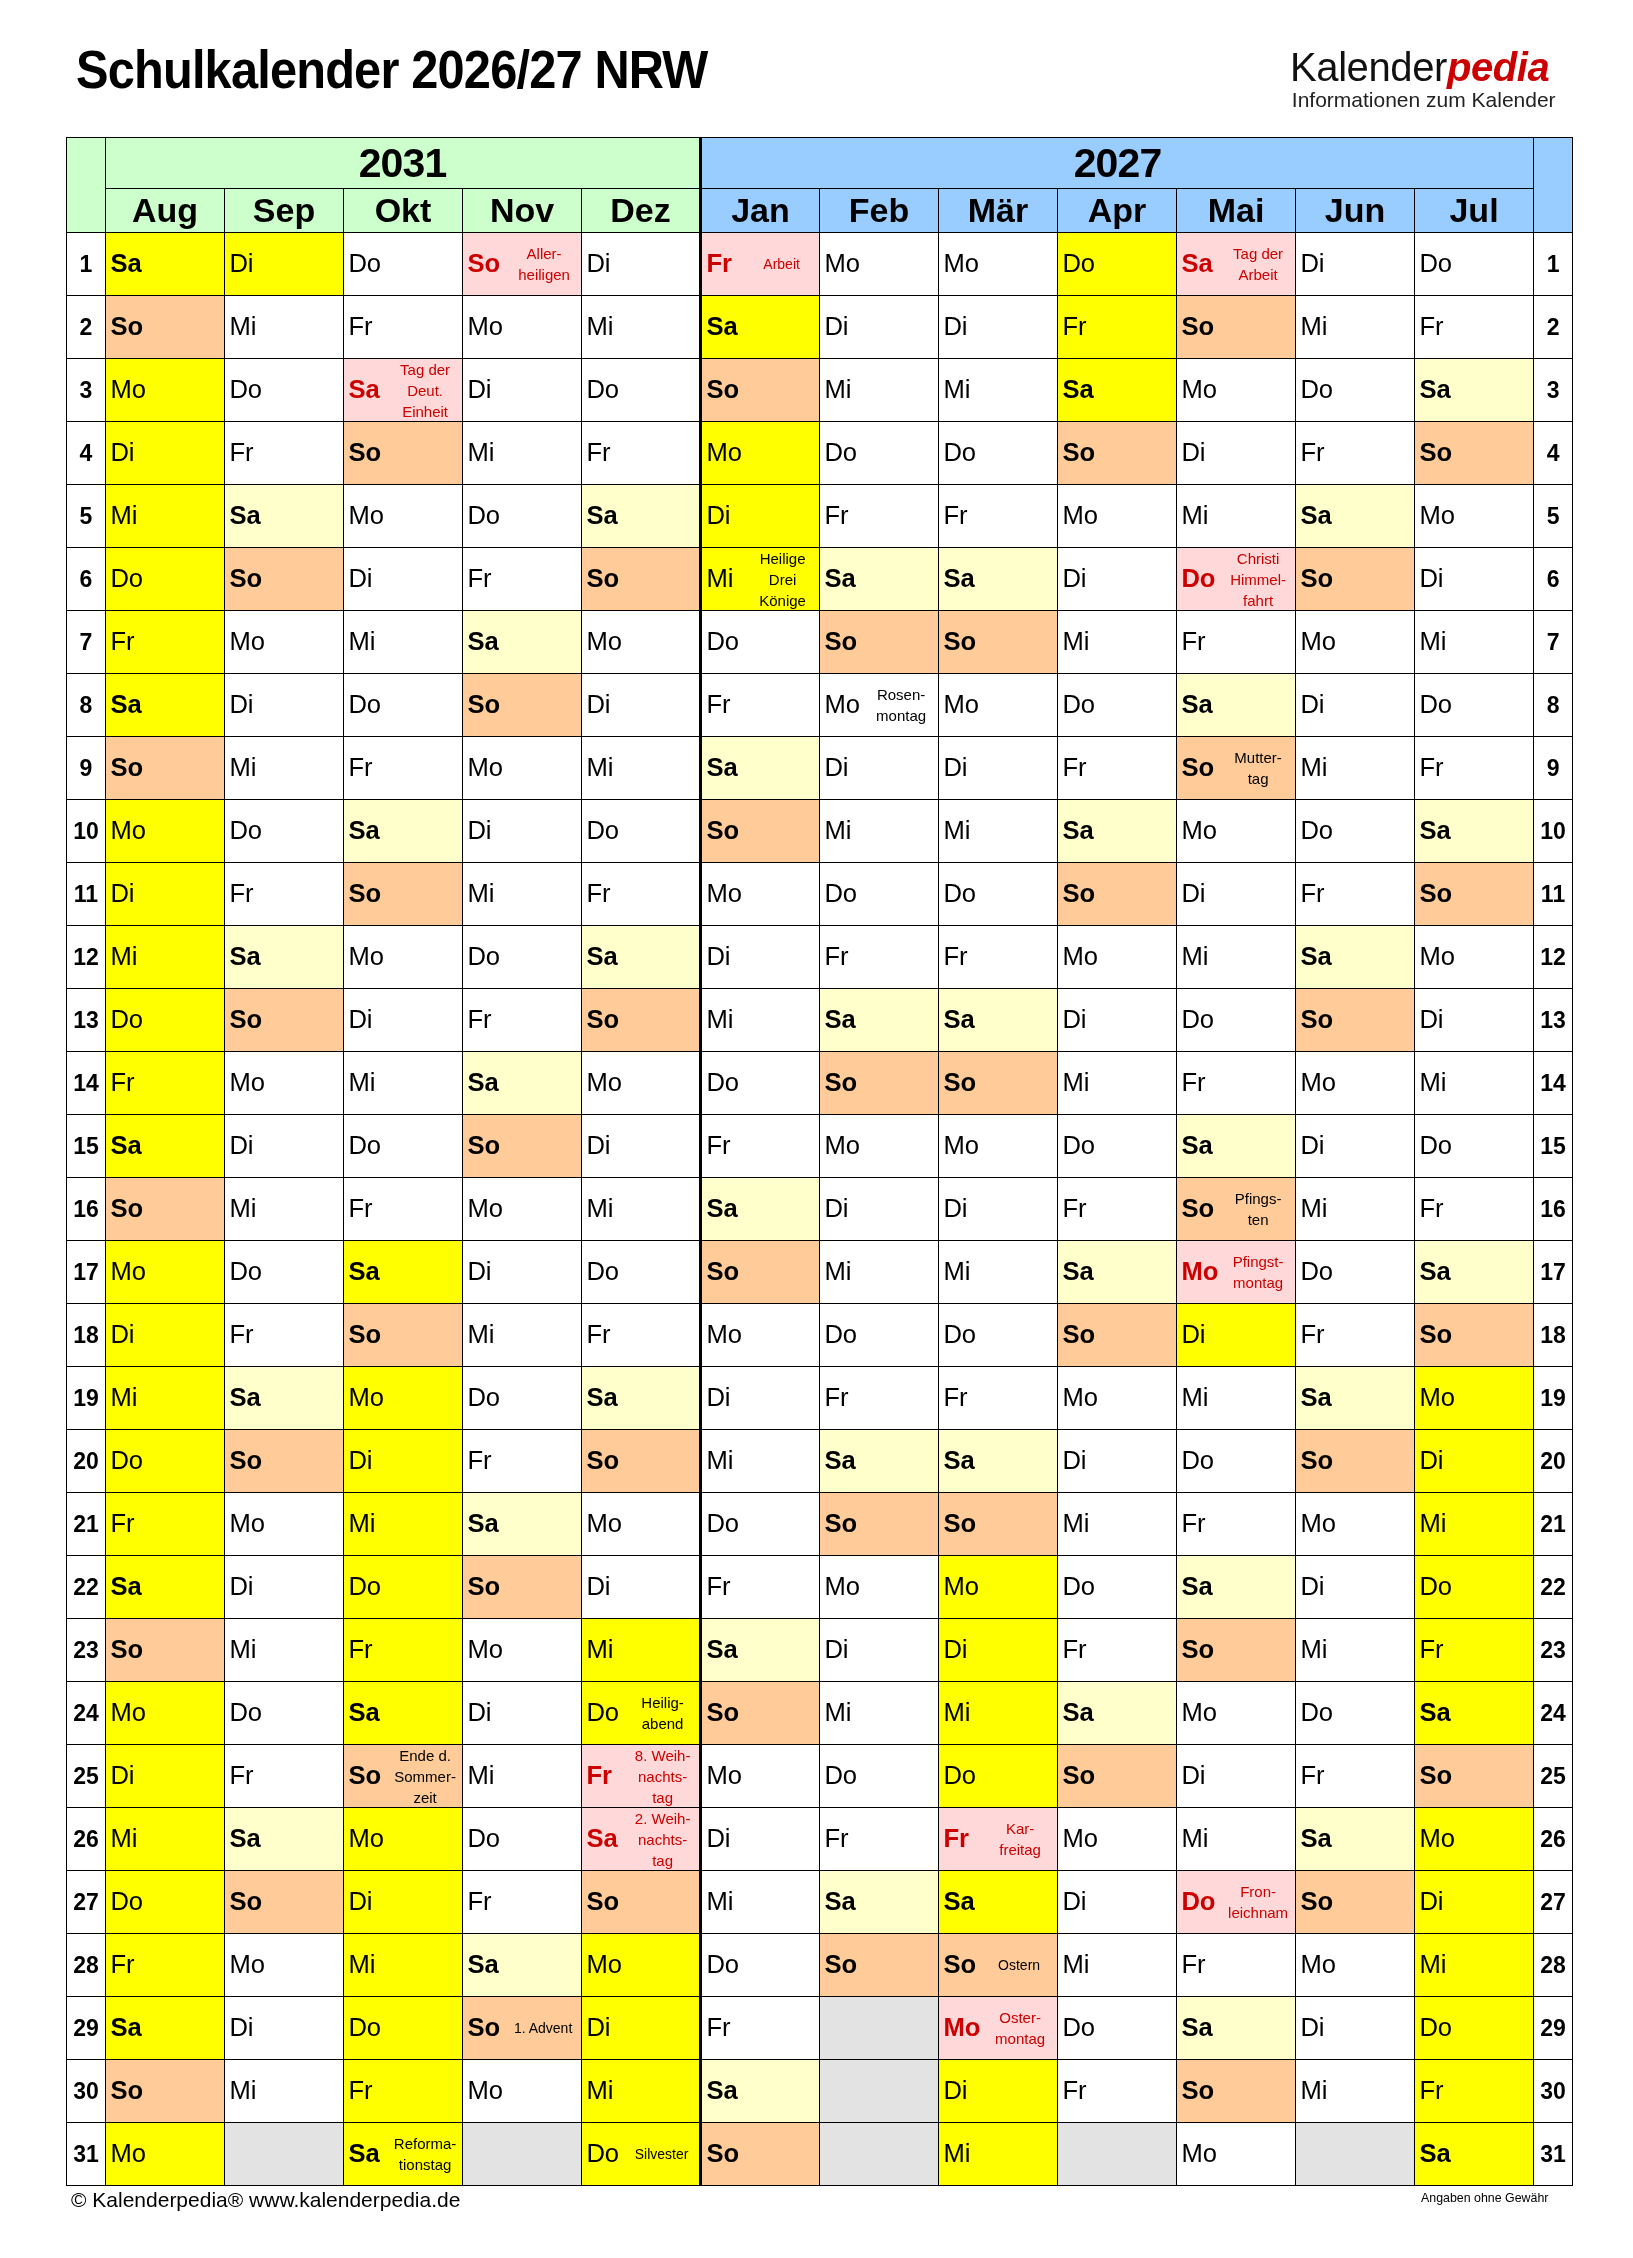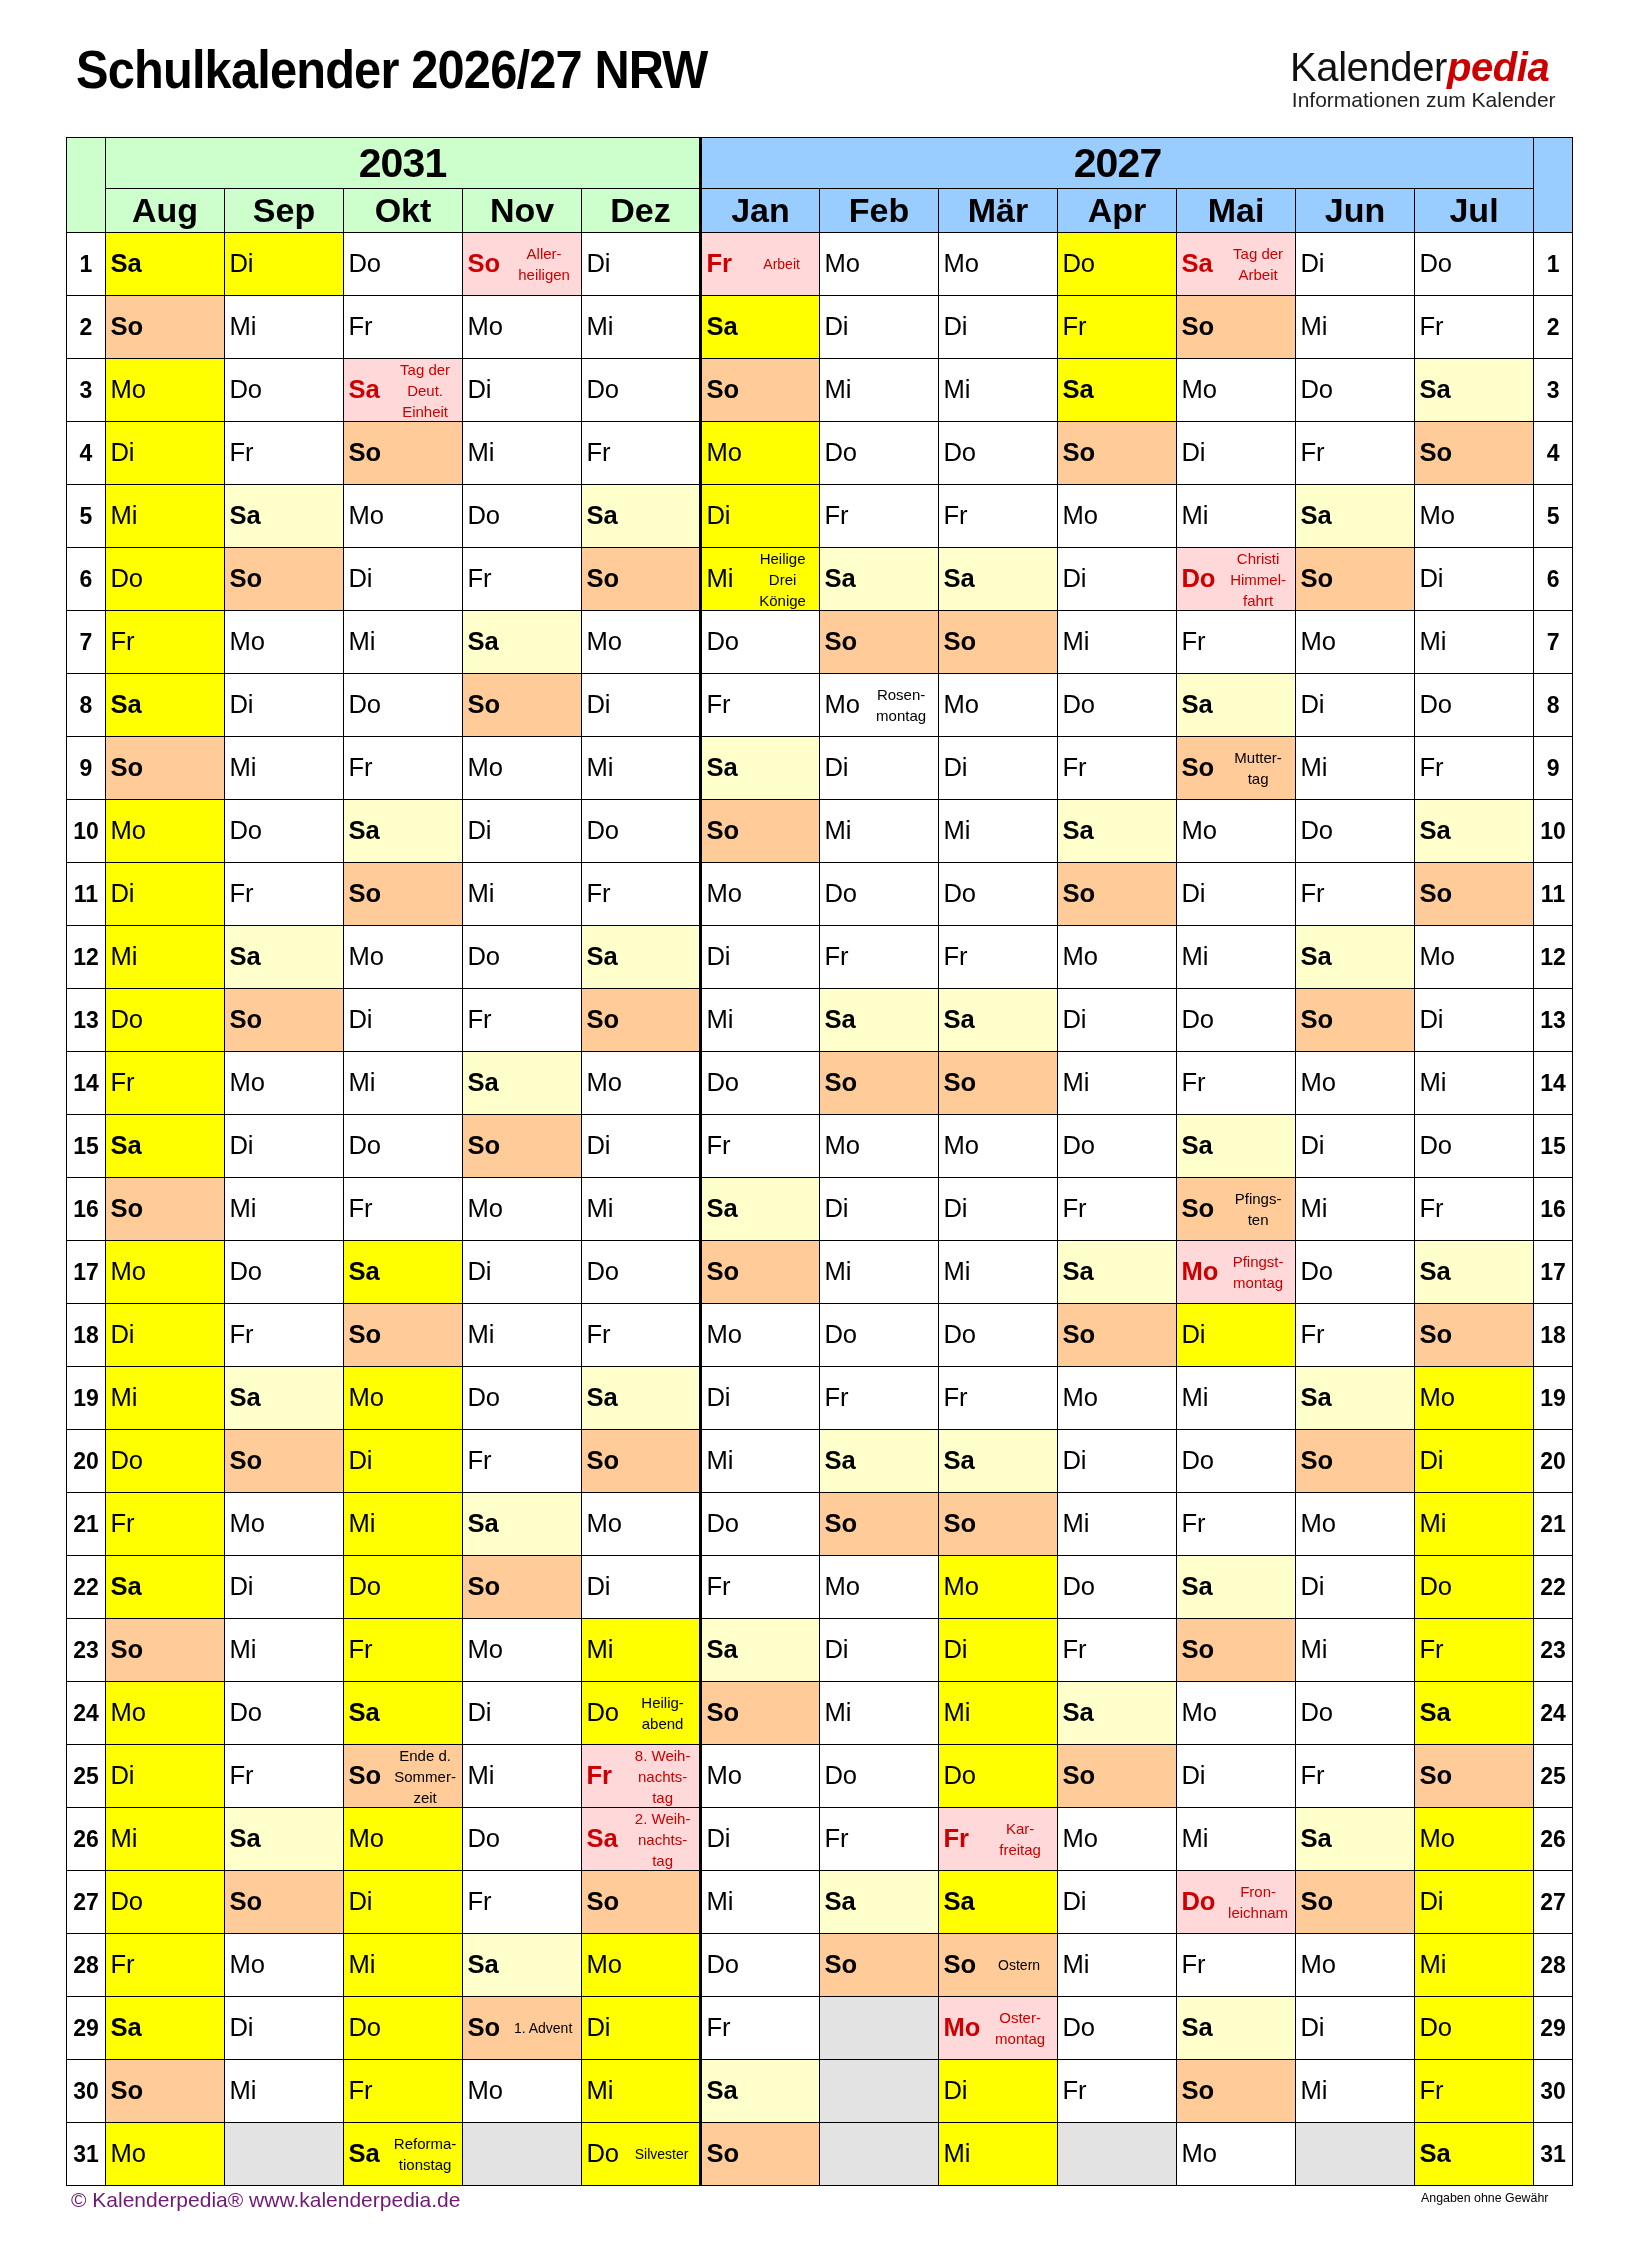--- a/index.html
+++ b/index.html
@@ -40,21 +40,21 @@
     font-size: 15px; line-height: 21px; text-align: center; white-space: pre-line;
   }
   td.vac { background: #FFFF00; }
   td.sat { background: #FFFFCC; }
   td.sun { background: #FFCC99; }
   td.hol { background: #FFD9D9; }
   td.hol .wd { color: #CC0000; font-weight: bold; }
   td.hol .note { color: #CC0000; }
   td.empty { background: #E3E3E3; }
 
-  .footer-left { position: absolute; left: 71px; top: 2188px; font-size: 21px; color: #701a75; }
+  .footer-left { position: absolute; left: 71px; top: 2188px; font-size: 21px; color: #000000; }
   .footer-right { position: absolute; left: 1421px; top: 2191px; font-size: 12.4px; color: #000; }
 </style>
 </head>
 <body>
 
 <div class="title">Schulkalender 2026/27 NRW</div>
 
 <div class="logo">
   <div class="logo-main"><span>Kalender</span><span class="pedia">pedia</span></div>
   <div class="logo-sub">Informationen zum Kalender</div>

